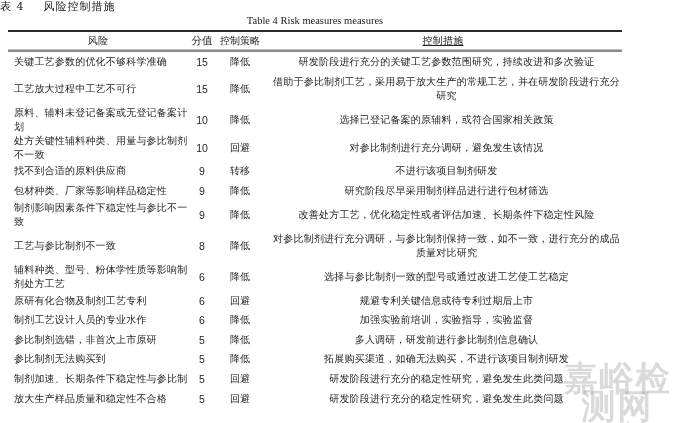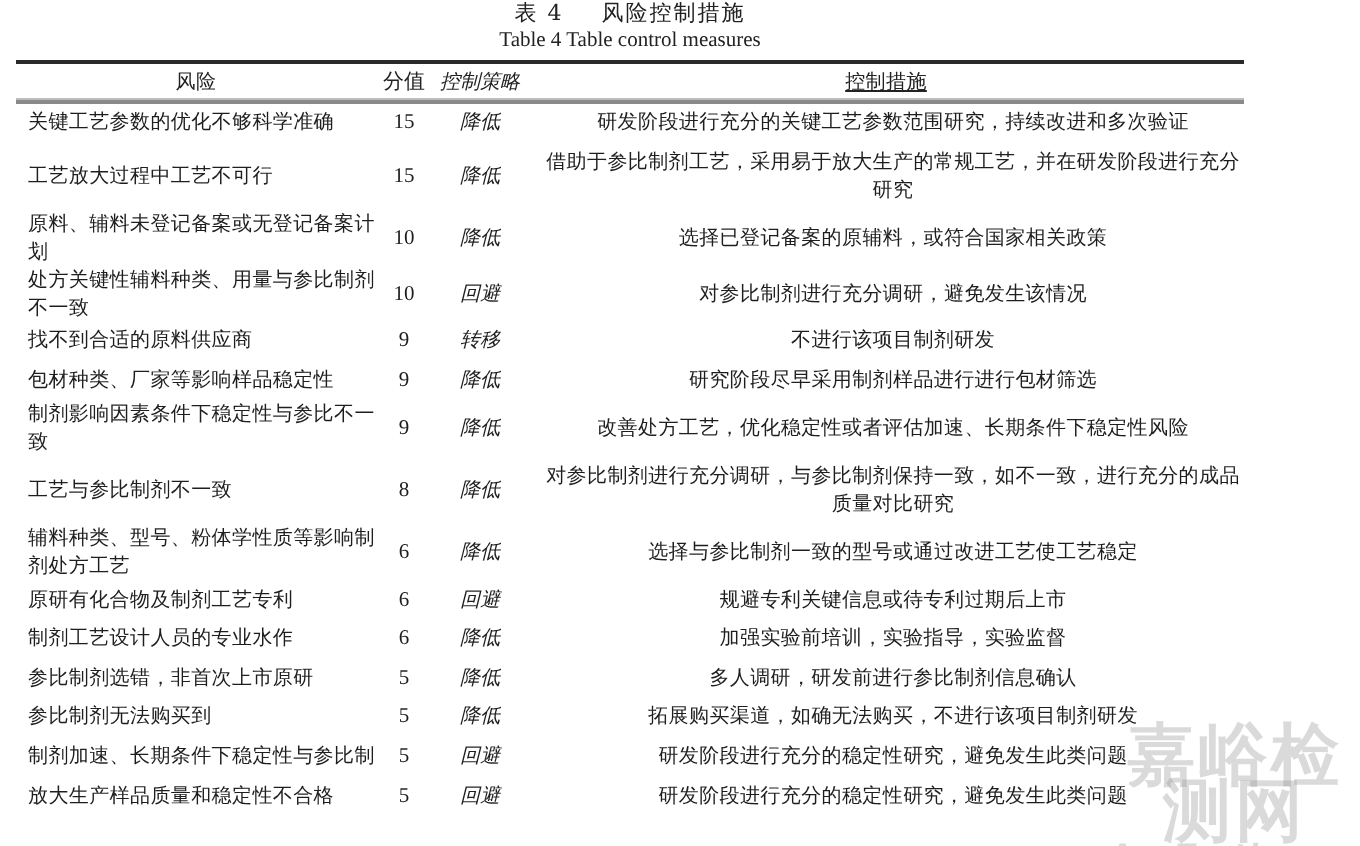--- a/index.html
+++ b/index.html
@@ -13,21 +13,21 @@
     position: relative;
     overflow: hidden;
     font-family: "DejaVu Serif", "Liberation Serif", serif;
     color: #1a1a1a;
   }
   .caption-cn {
     position: absolute;
     top: 0px;
     left: 0;
     width: 630px;
-    text-align: center;
+    text-align: left;
     font-size: 11px;
     letter-spacing: 1px;
     color: #222;
     line-height: 14px;
   }
   .caption-en {
     position: absolute;
     top: 14px;
     left: 0;
     width: 630px;
@@ -74,22 +74,22 @@
     color: #1e1e1e;
     line-height: 14px;
   }
   tr.two-line td { height: 34px; }
   col.c-risk { width: 180px; }
   col.c-score { width: 28px; }
   col.c-strat { width: 48px; }
   col.c-meas { width: 358px; }
   .risk { text-align: left; padding-left: 6px; letter-spacing: 0.2px; }
   th.risk { text-align: center; padding-left: 0; }
-  .score { text-align: center; font-family: Liberation Serif, serif; font-size: 10.5px; }
-  .strat { text-align: center; font-style: italic; }
+  .score { text-align: center; font-family: Liberation Sans, sans-serif; font-size: 10.5px; }
+  .strat { text-align: center; }
   .meas { text-align: center; padding-left: 7px; letter-spacing: 0.2px; }
   th.meas { text-align: center; padding-left: 0; text-decoration: underline; }
   .watermark {
     position: absolute;
     left: 555px;
     top: 364px;
     width: 125px;
     text-align: center;
     color: rgba(150,150,150,0.35);
     pointer-events: none;
@@ -113,21 +113,21 @@
 </head>
 <body>
 
 <div class="caption-cn">
   <span>表 4</span>
   <span style="display:inline-block;width:10px;"></span>
   <span>风险控制措施</span>
 </div>
 <div class="caption-en">
   <span class="num">Table 4</span>
-  <span>Table control measures</span>
+  <span>Risk measures measures</span>
 </div>
 
 <div class="table-wrap">
   <div class="rule-top"></div>
   <table>
     <colgroup>
       <col class="c-risk">
         <col class="c-score">
         <col class="c-strat">
         <col class="c-meas">

